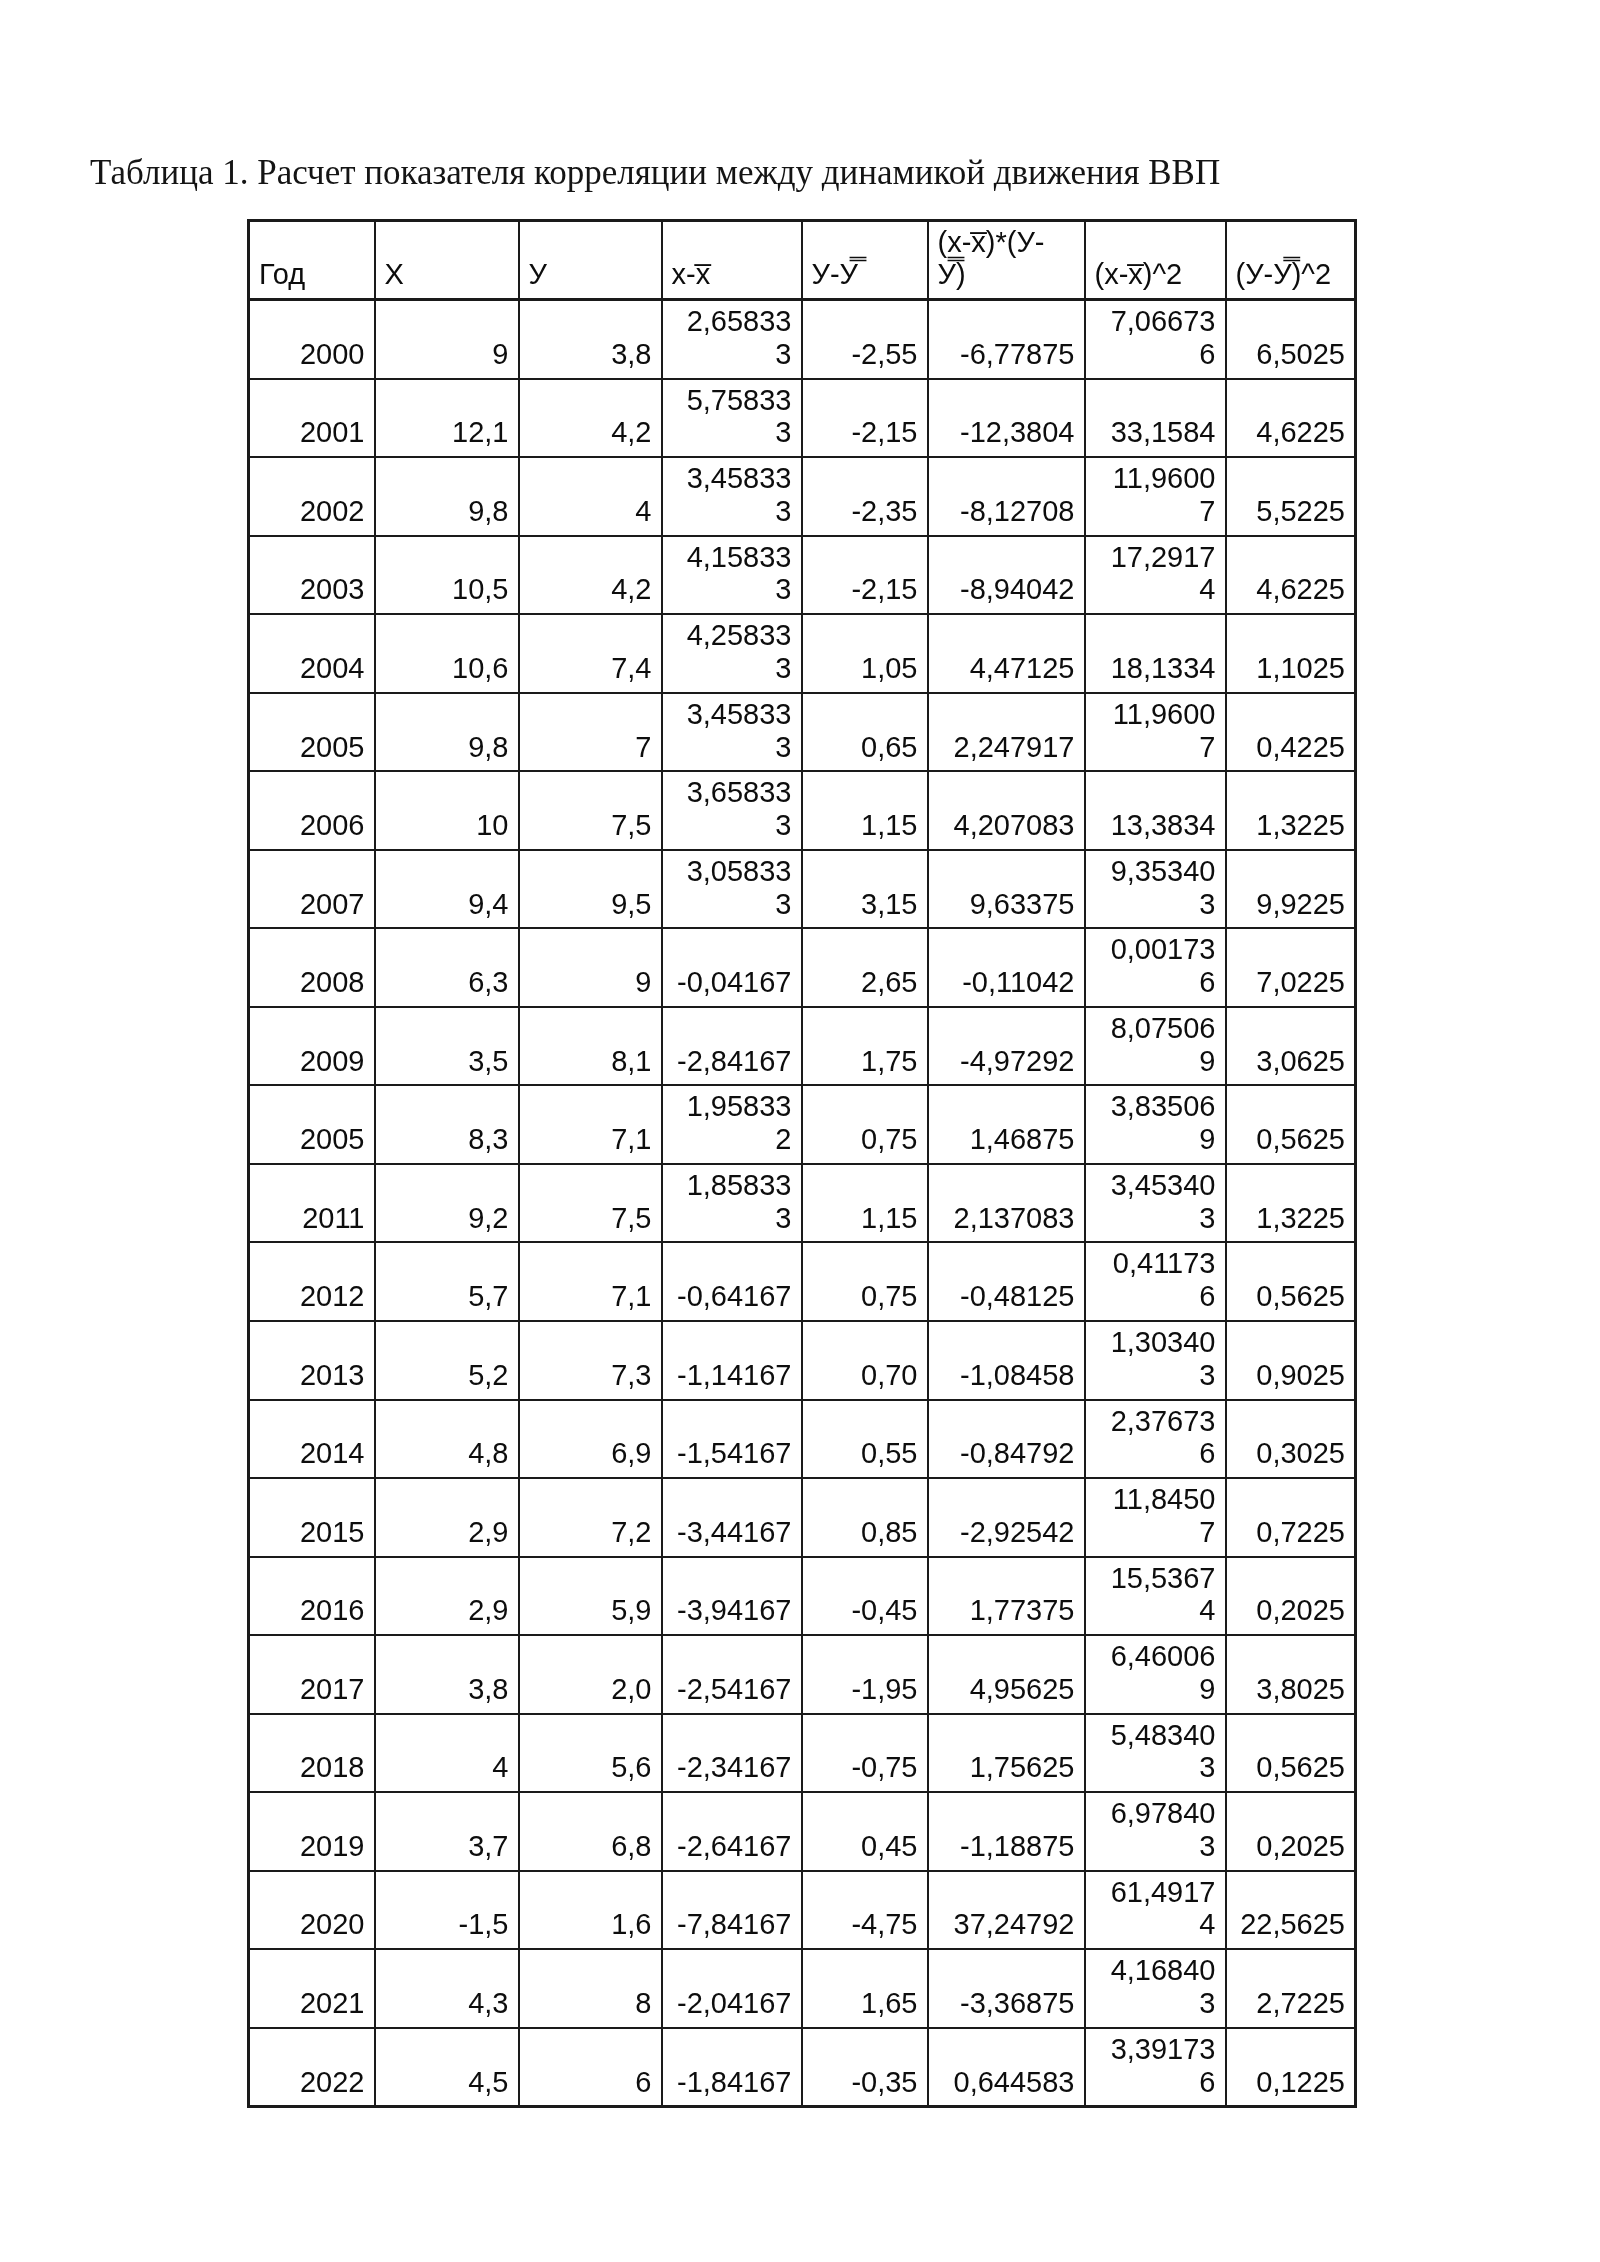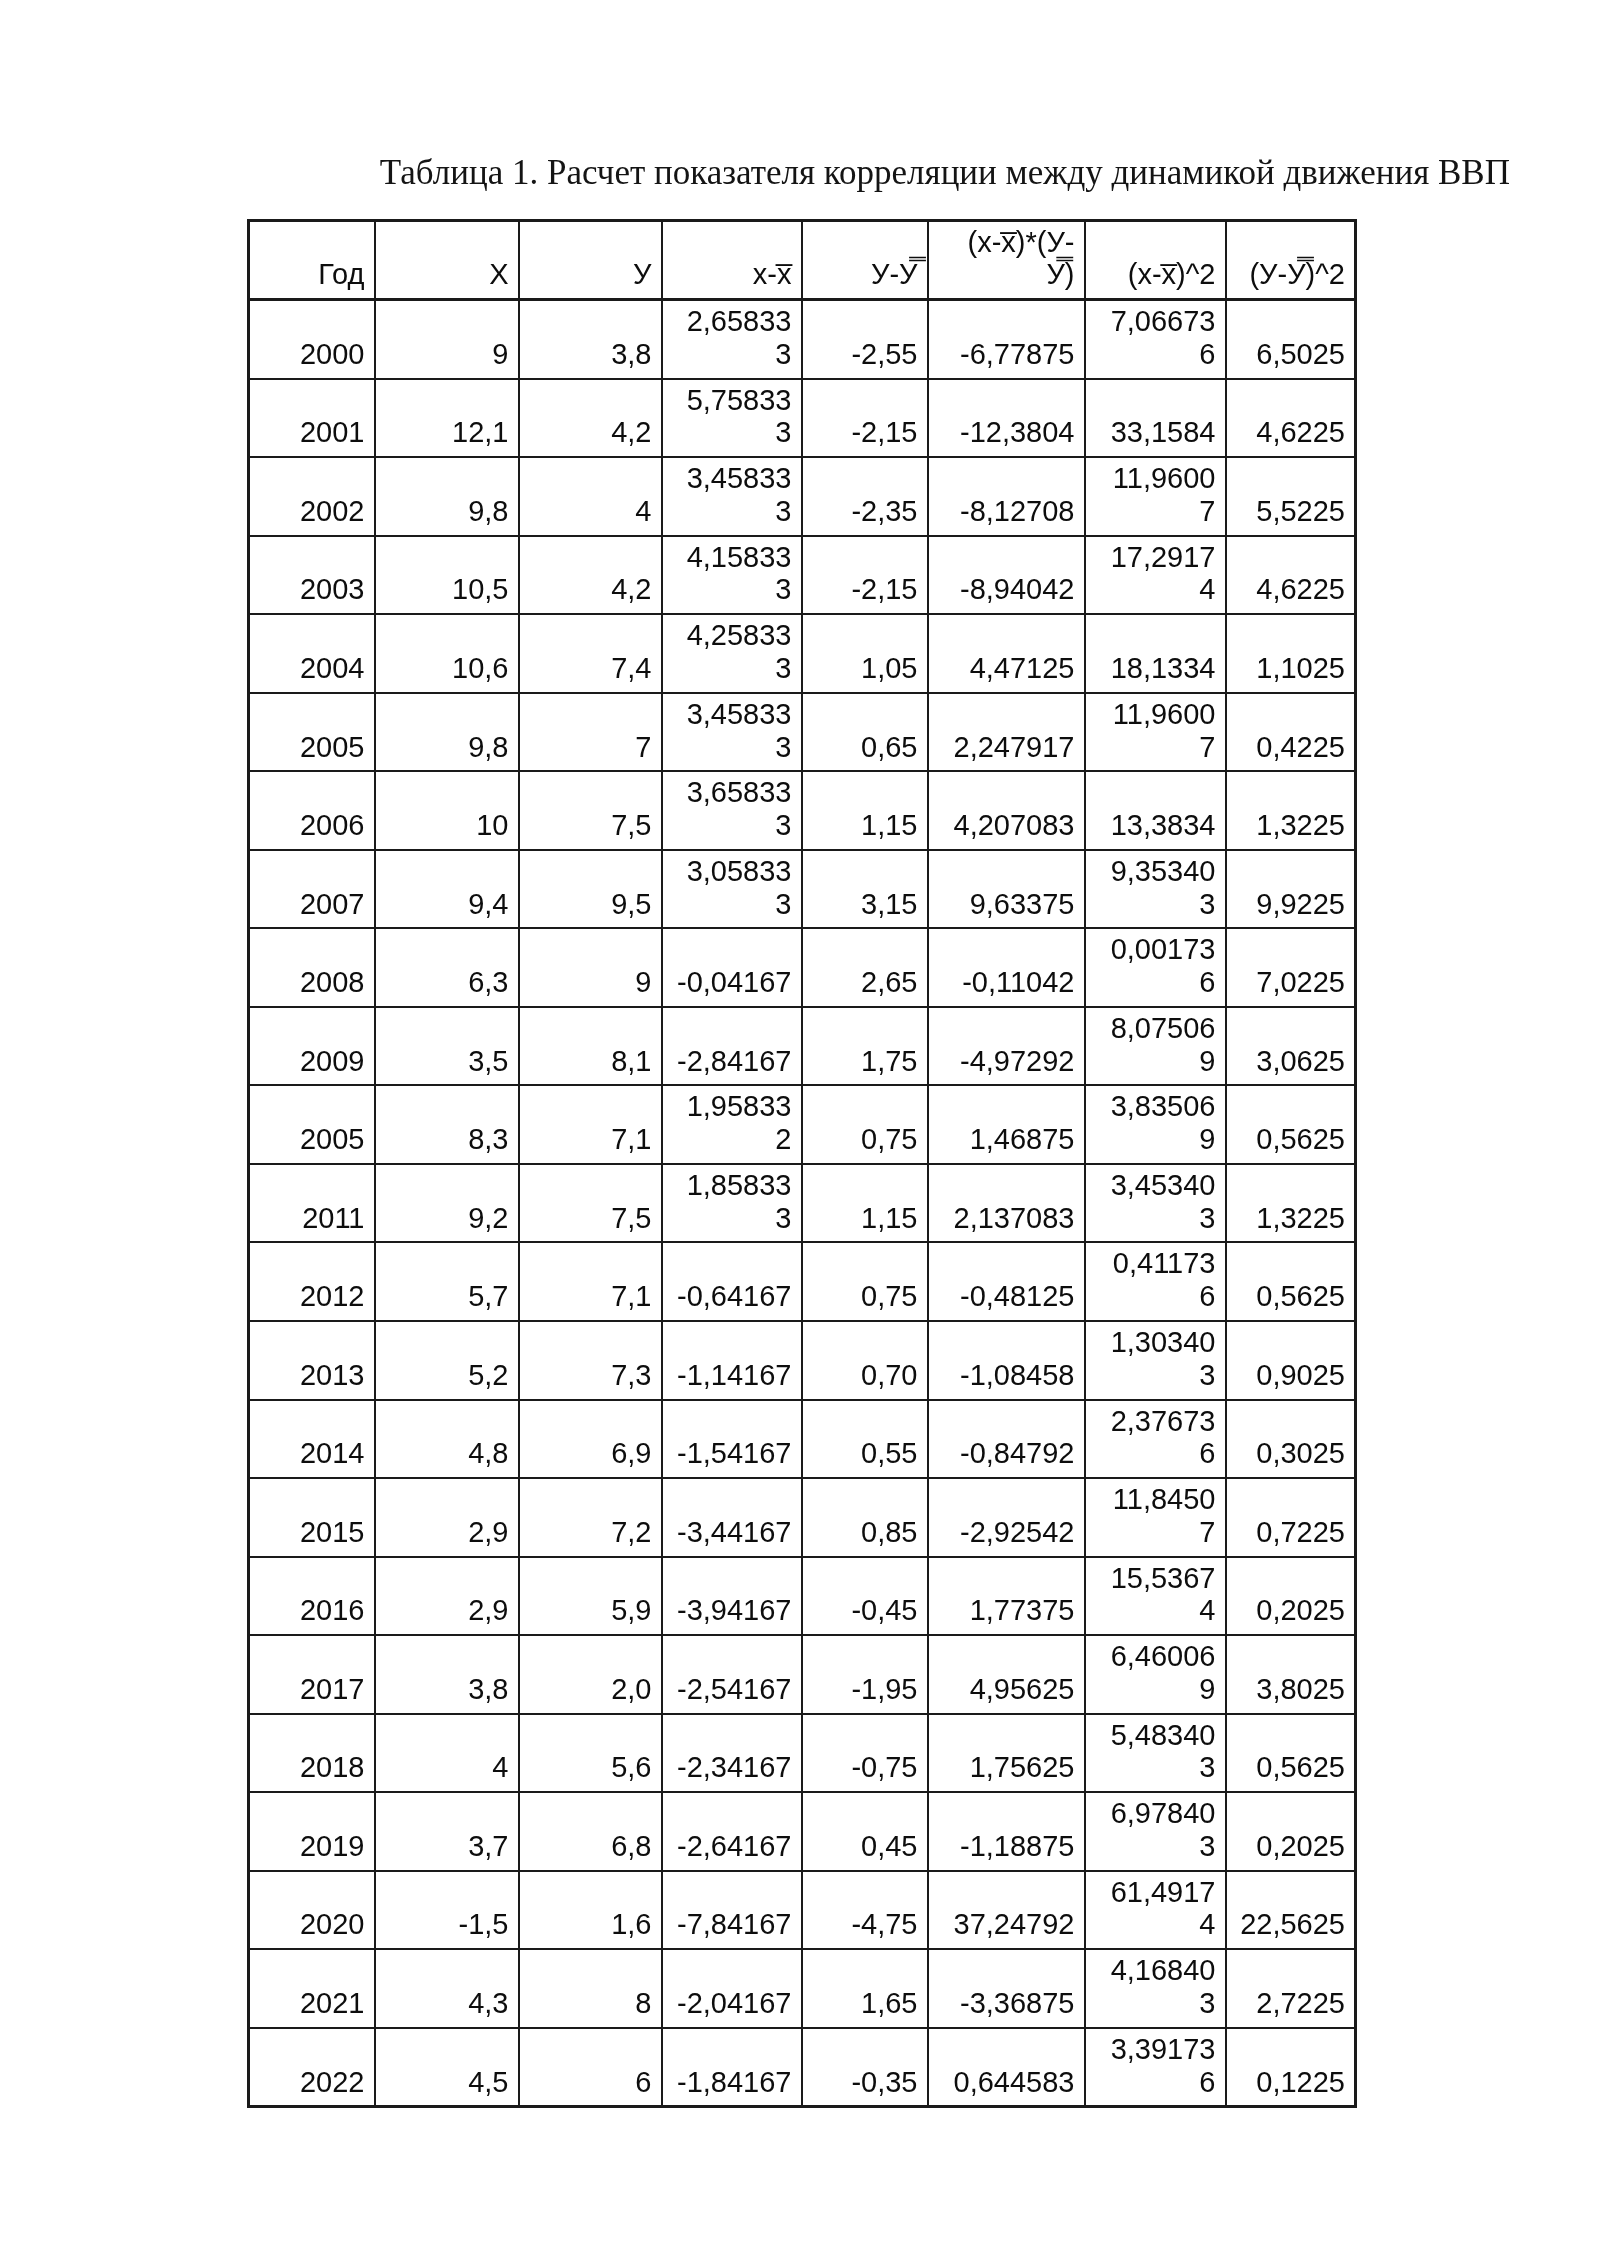--- a/index.html
+++ b/index.html
@@ -11,21 +11,21 @@
     width: 1600px;
     height: 2262px;
     position: relative;
     font-family: "Liberation Sans", sans-serif;
     color: #0d0d0d;
     overflow: hidden;
   }
   .caption {
     margin: 150px auto 0 auto;
     width: 1420px;
-    text-align: right;
+    text-align: left;
     font-family: "Liberation Serif", serif;
     font-size: 35px;
     line-height: 1.33;
     color: #141414;
   }
   .caption .caption-line {
     display: block;
   }
   table.calc-table {
     border-collapse: collapse;
@@ -47,21 +47,21 @@
     vertical-align: bottom;
     white-space: pre-line;
     font-size: 29px;
     line-height: 1.13;
     padding: 4px 9px 7px 9px;
     overflow: hidden;
     font-weight: normal;
   }
   .calc-table thead tr { height: 76px; }
   .calc-table thead th {
-    text-align: right;
+    text-align: left;
     border-bottom-width: 3px;
     margin-left: 40px;
   }
   .calc-table tbody tr { height: 77px; }
   .calc-table tbody td { text-align: right; }
 </style>
 </head>
 <body>
 
 <div class="caption">

